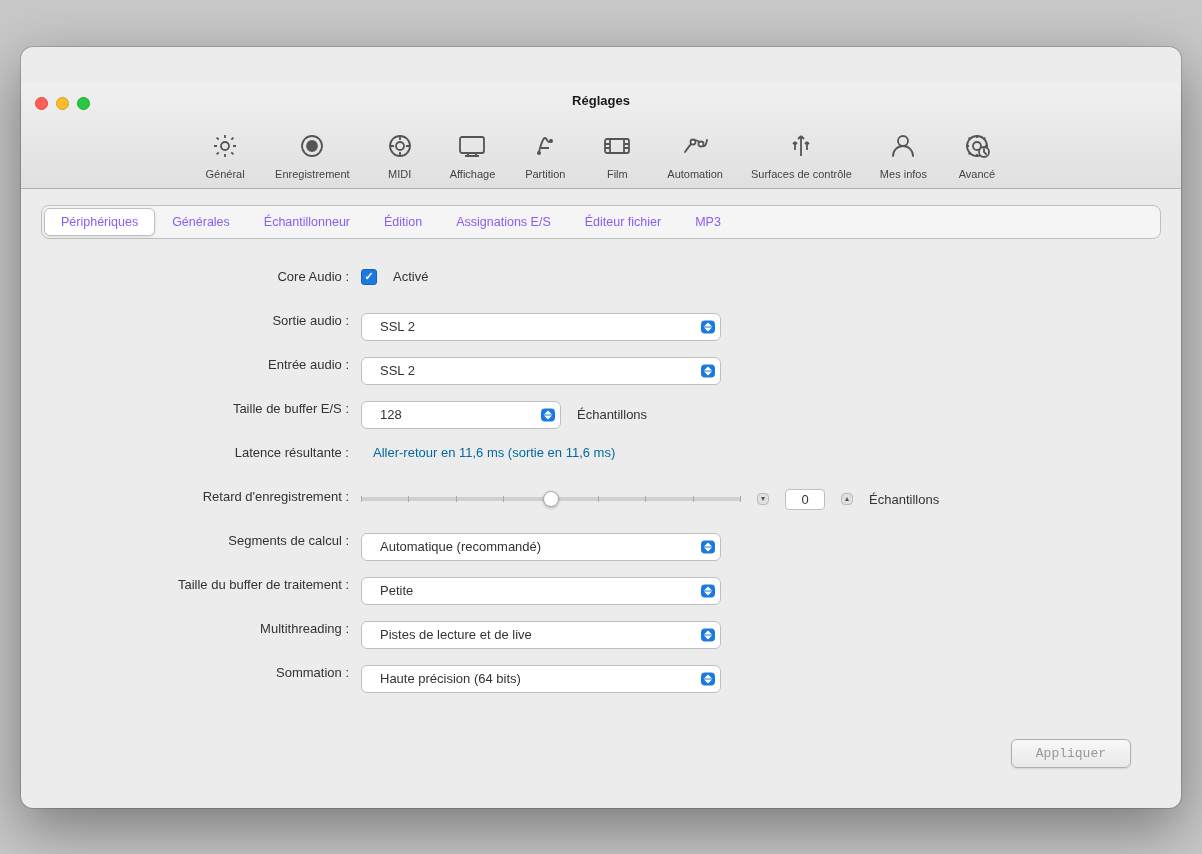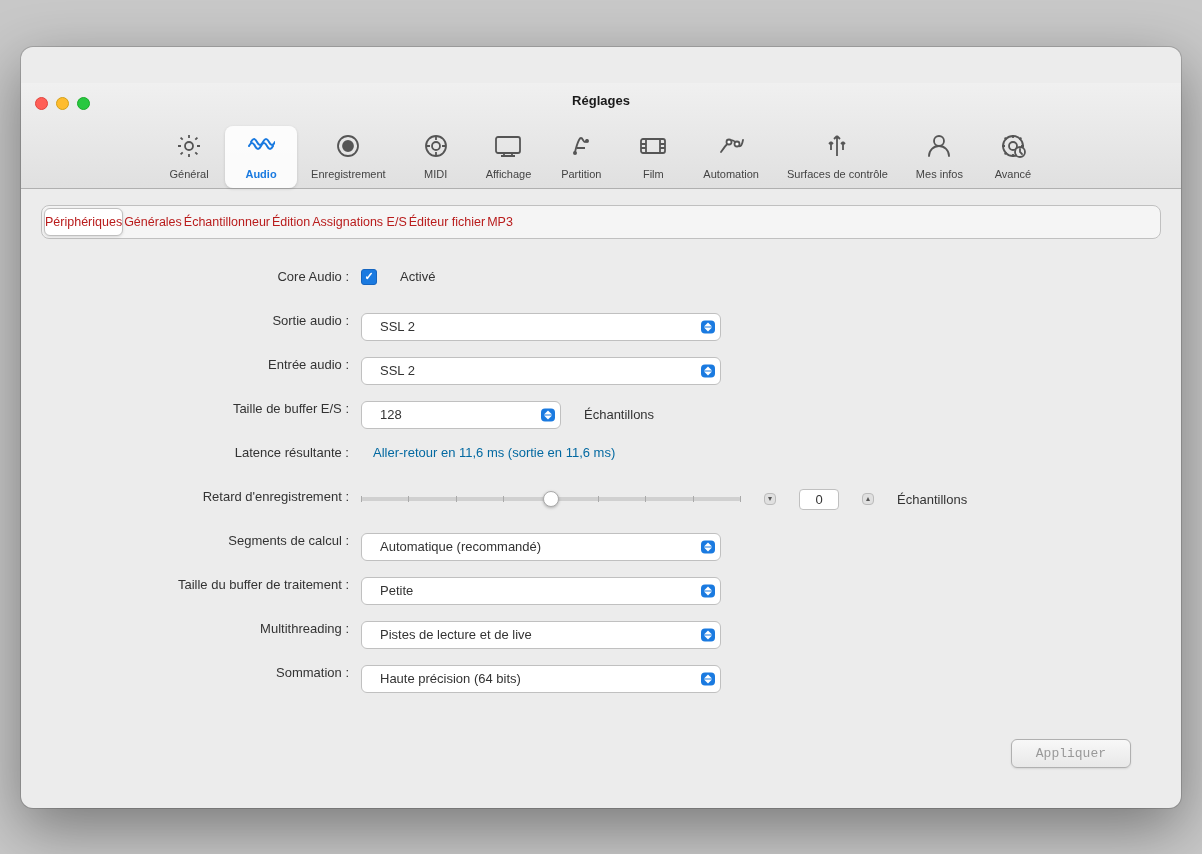--- a/index.html
+++ b/index.html
@@ -107,23 +107,23 @@
       display: flex;
       background: #f5f5f5;
       border: 1px solid #c0c0c0;
       border-radius: 8px;
       padding: 2px;
       margin-bottom: 20px;
       gap: 0;
     }
 
     .tab {
-      padding: 6px 0;
+      padding: 6px 16px;
       font-size: 12.5px;
-      color: #b91c1c;
+      color: #8b5cf6;
       cursor: pointer;
       border-radius: 6px;
       border: 1px solid transparent;
       white-space: nowrap;
     }
 
     .tab.active {
       background: white;
       border-color: #c0c0c0;
       box-shadow: 0 1px 3px rgba(0,0,0,0.12);
@@ -146,21 +146,21 @@
       text-align: right;
       font-size: 13px;
       color: #333;
       min-width: 280px;
       padding-right: 12px;
     }
 
     .setting-control {
       display: flex;
       align-items: center;
-      gap: 23px;
+      gap: 16px;
       flex: 1;
     }
 
     .checkbox {
       width: 16px;
       height: 16px;
       background: #1a7ae0;
       border-radius: 3px;
       border: 1px solid #1565c0;
       display: flex;
@@ -339,29 +339,20 @@
       <div class="toolbar-item">
         <div class="toolbar-icon">
           <svg viewBox="0 0 28 28" fill="none" stroke="#555" stroke-width="1.8">
             <circle cx="14" cy="14" r="4"></circle>
             <path d="M14 3v3M14 22v3M3 14h3M22 14h3M5.6 5.6l2.1 2.1M20.3 20.3l2.1 2.1M5.6 22.4l2.1-2.1M20.3 7.7l2.1-2.1"></path>
           </svg>
         </div>
         <span class="label">Général</span>
       </div>
 
-      <div class="toolbar-item active">
-        <div class="toolbar-icon">
-          <svg viewBox="0 0 28 28" fill="none" stroke="#1a7ae0" stroke-width="2">
-            <path d="M4 10 Q7 4 10 10 Q13 16 16 10 Q19 4 22 10 Q25 16 28 10" stroke="#1a7ae0" fill="none" stroke-linejoin="round" stroke-linecap="round"></path>
-            <path d="M2 14 Q5 8 8 14 Q11 20 14 14 Q17 8 20 14 Q23 20 26 14" stroke="#1a7ae0" fill="none" stroke-linejoin="round" stroke-linecap="round"></path>
-          </svg>
-        </div>
-        <span class="label">Audio</span>
-      </div>
 
       <div class="toolbar-item">
         <div class="toolbar-icon">
           <svg viewBox="0 0 28 28" fill="none" stroke="#555" stroke-width="1.8">
             <circle cx="14" cy="14" r="10"></circle>
             <circle cx="14" cy="14" r="5" fill="#555"></circle>
           </svg>
         </div>
         <span class="label">Enregistrement</span>
       </div>

